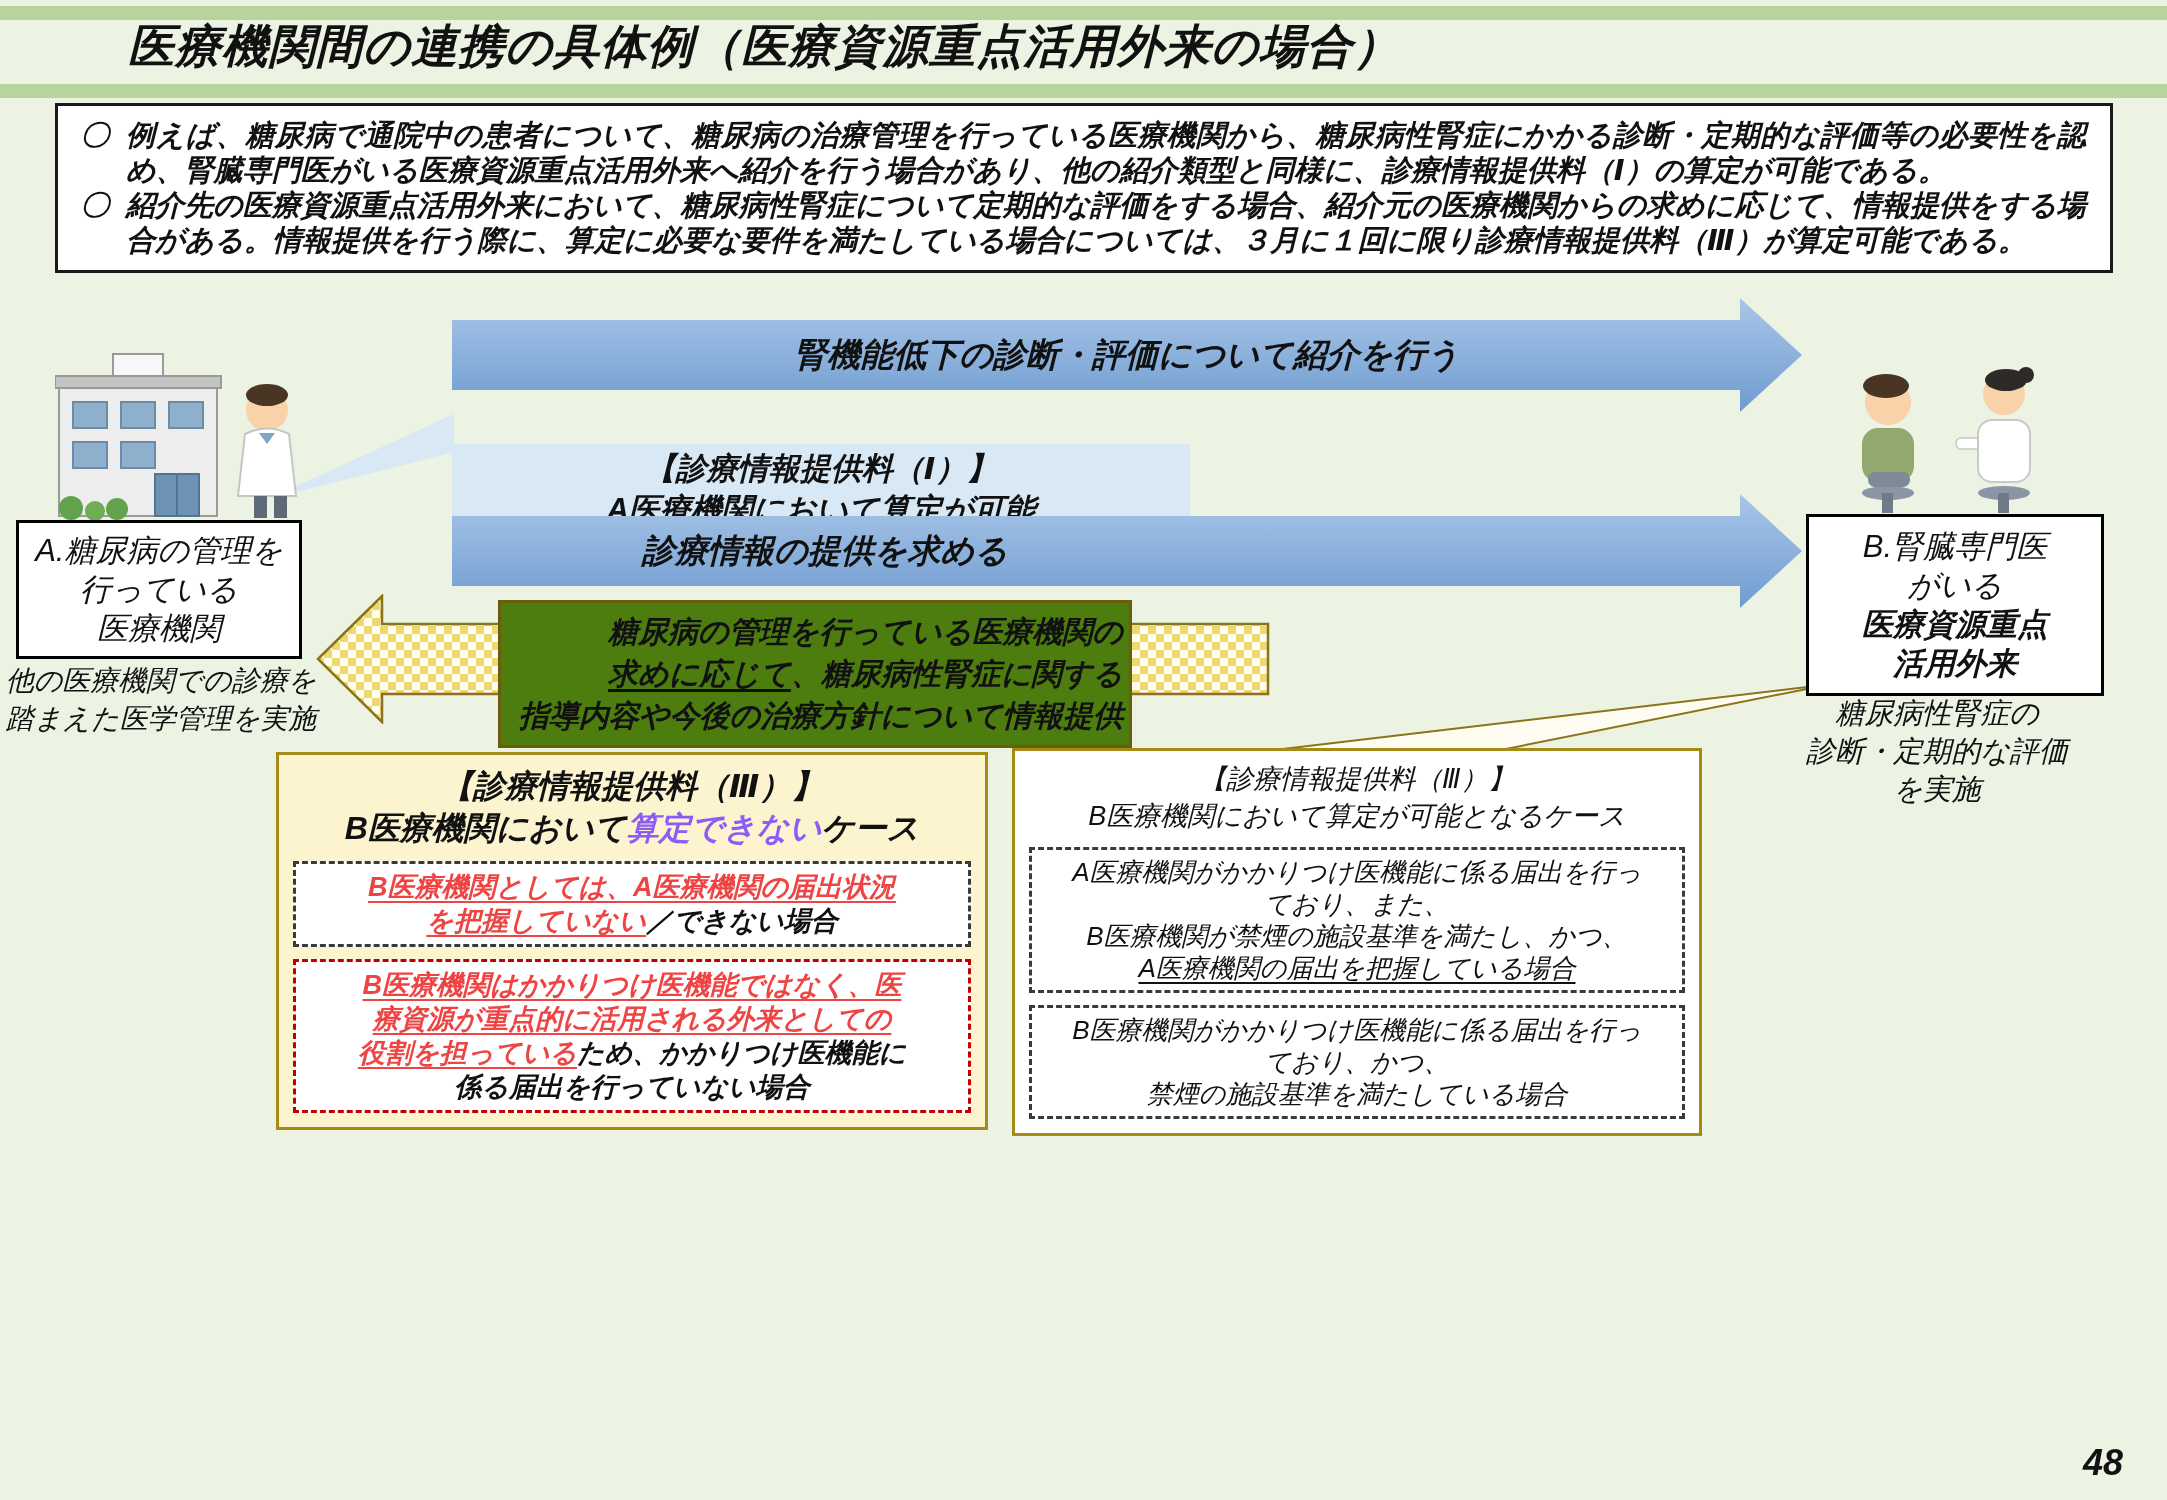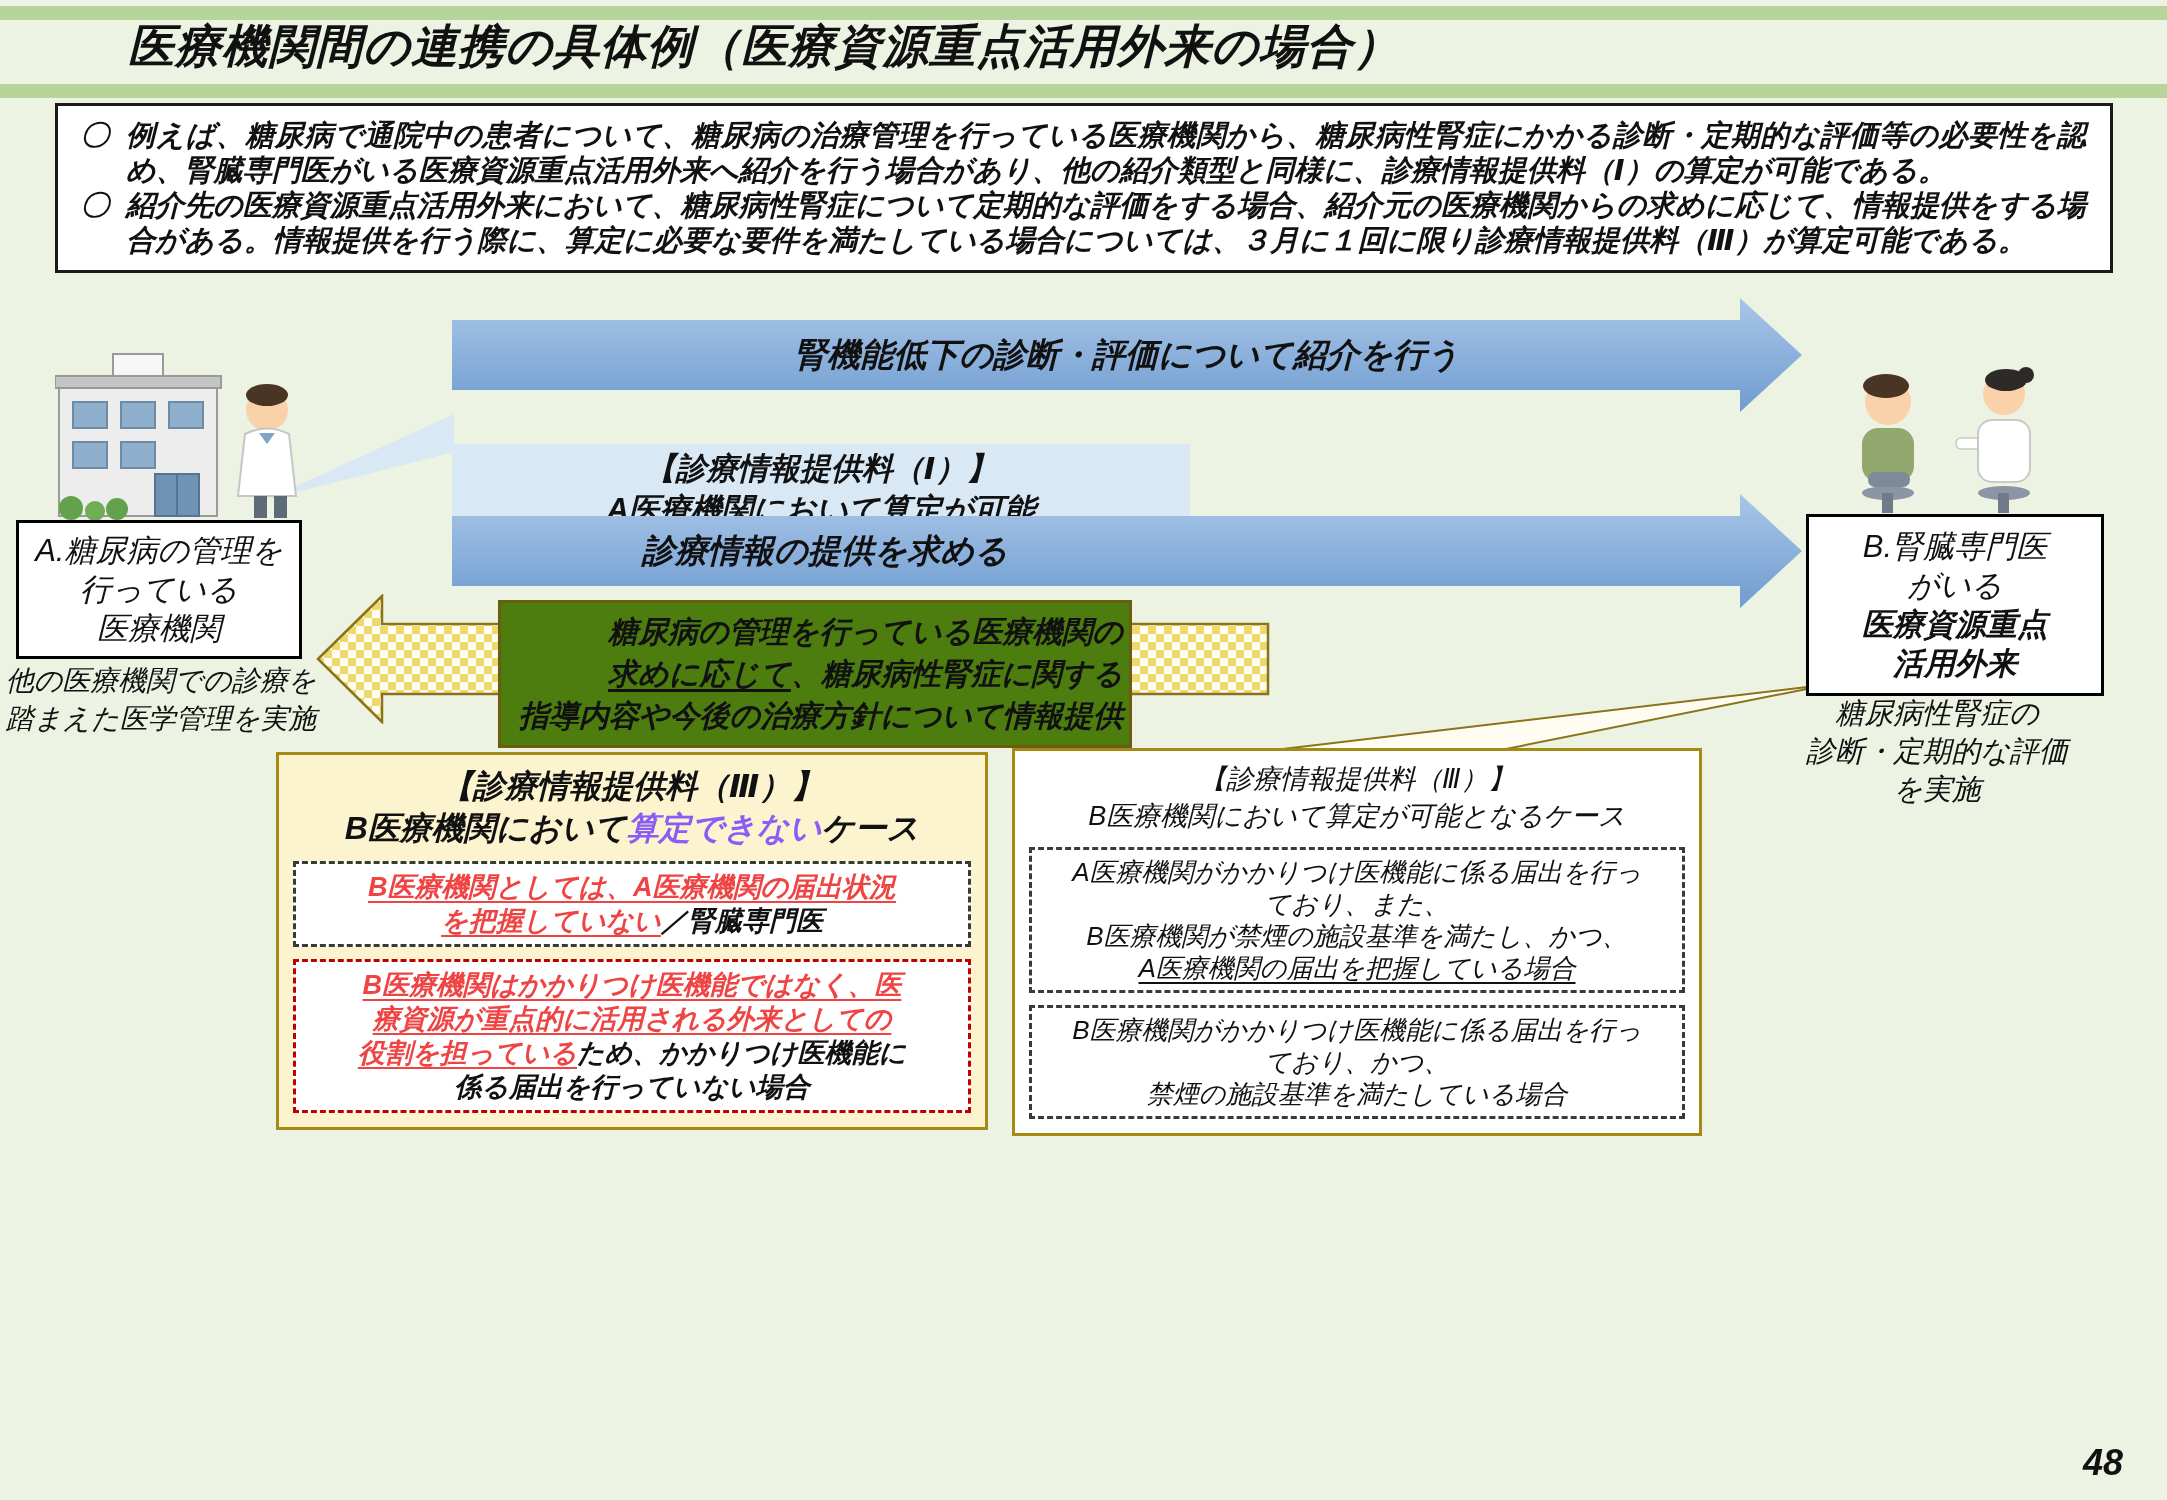--- a/index.html
+++ b/index.html
@@ -190,21 +190,21 @@
       <div class="rline"><span>を実施</span></div>
     </div>
 
   <div class="case-box case-ng">
     <div class="case-title">
         <div class="rline"><span>【診療情報提供料（Ⅲ）】</span></div>
         <div class="rline"><span>B医療機関において</span><span class="red">算定できない</span><span>ケース</span></div>
       </div>
     <div class="case-item">
         <div class="rline"><span class="ru">B医療機関としては、A医療機関の届出状況</span></div>
-        <div class="rline"><span class="ru">を把握していない</span><span>／腎臓専門医</span></div>
+        <div class="rline"><span class="ru">を把握していない</span><span>／できない場合</span></div>
       </div>
     <div class="case-item red-border">
         <div class="rline"><span class="ru">B医療機関はかかりつけ医機能ではなく、医</span></div>
         <div class="rline"><span class="ru">療資源が重点的に活用される外来としての</span></div>
         <div class="rline"><span class="ru">役割を担っている</span><span>ため、かかりつけ医機能に</span></div>
         <div class="rline"><span>係る届出を行っていない場合</span></div>
       </div>
   </div>
 
   <div class="case-box case-ok">

